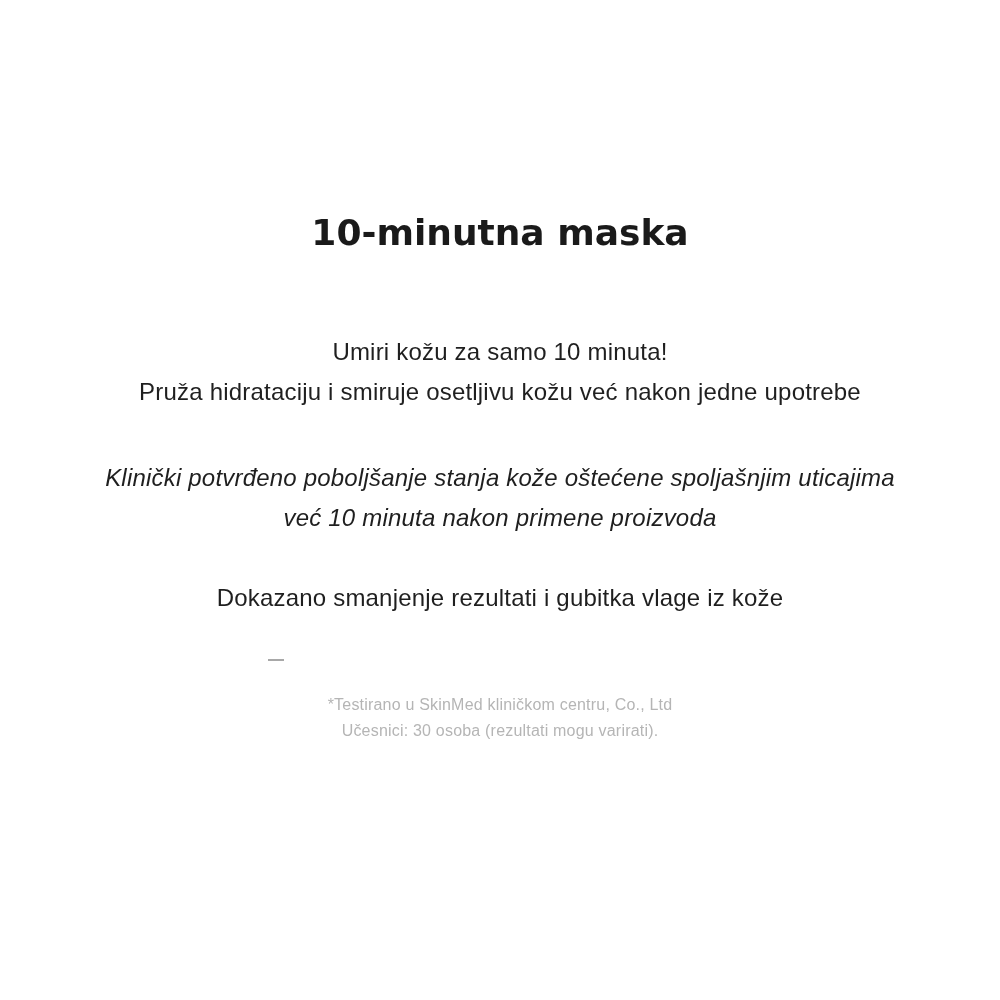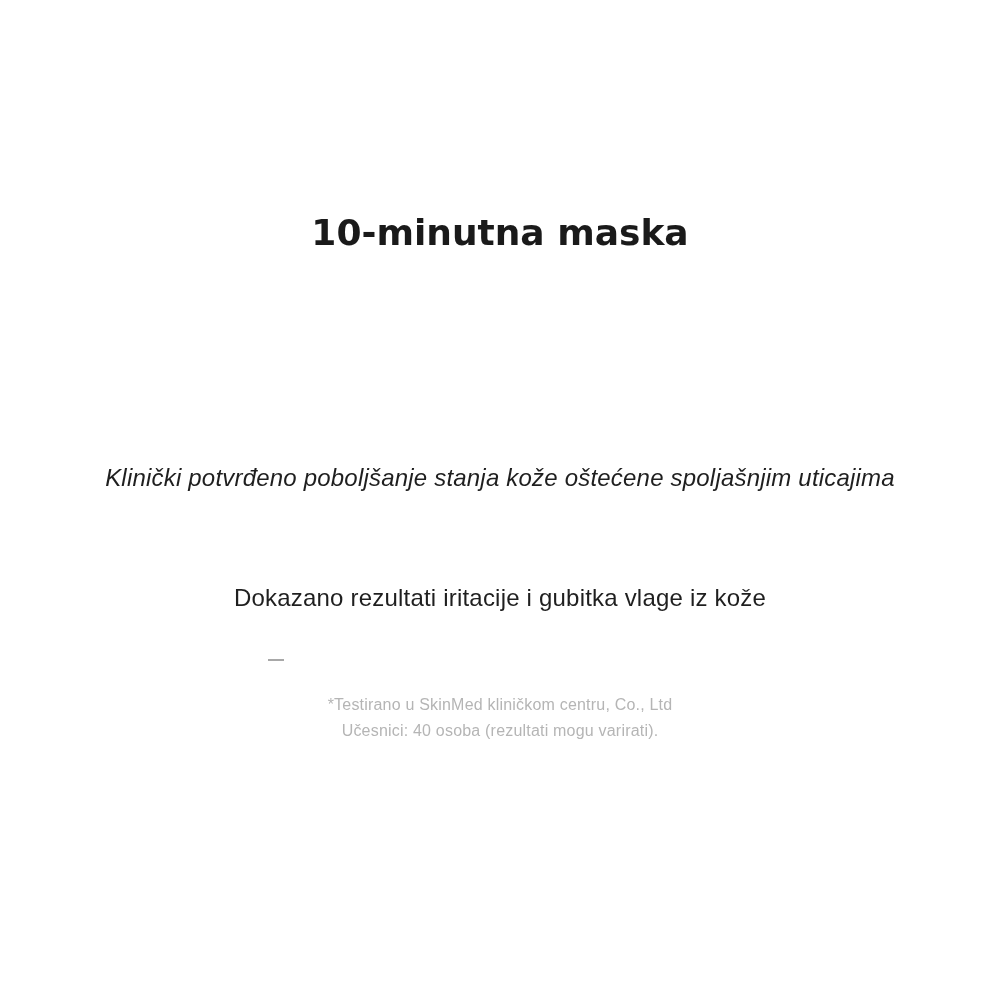--- a/index.html
+++ b/index.html
@@ -63,29 +63,34 @@
   }
   .footnote p { margin: 0; }
 </style>
 </head>
 <body>
 
 <div class="page">
 
   <h1 class="title">10-minutna maska</h1>
 
+  <div class="para intro">
+    <p>Umiri kožu za samo 10 minuta!</p>
+    <p>Pruža hidrataciju i smiruje osetljivu kožu već nakon jedne upotrebe</p>
+  </div>
 
   <div class="para claim">
     <p>Klinički potvrđeno poboljšanje stanja kože oštećene spoljašnjim uticajima</p>
+    <p>već 10 minuta nakon primene proizvoda</p>
   </div>
 
   <div class="para benefit">
-    <p>Dokazano rezultati iritacije i gubitka vlage iz kože</p>
+    <p>Dokazano smanjenje rezultati i gubitka vlage iz kože</p>
   </div>
 
   <div class="divider-dash"></div>
 
   <div class="footnote">
     <p>*Testirano u SkinMed kliničkom centru, Co., Ltd</p>
-    <p>Učesnici: 40 osoba (rezultati mogu varirati).</p>
+    <p>Učesnici: 30 osoba (rezultati mogu varirati).</p>
   </div>
 
 </div>
 
 </body></html>

